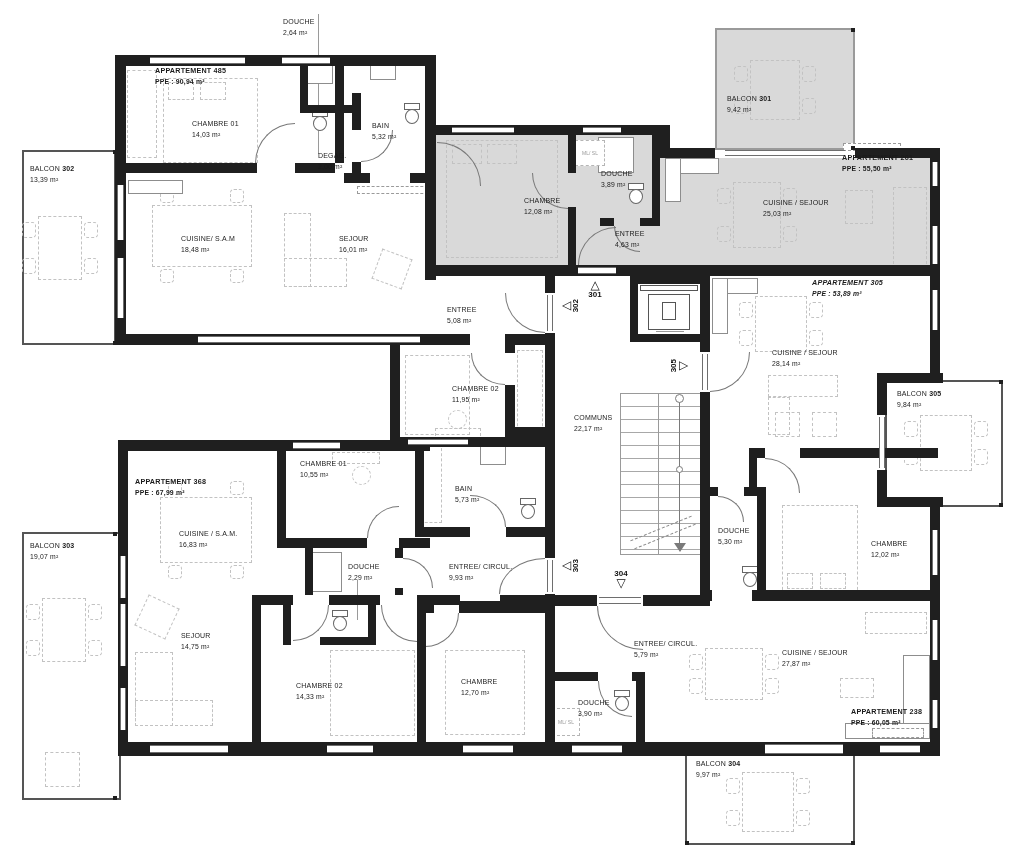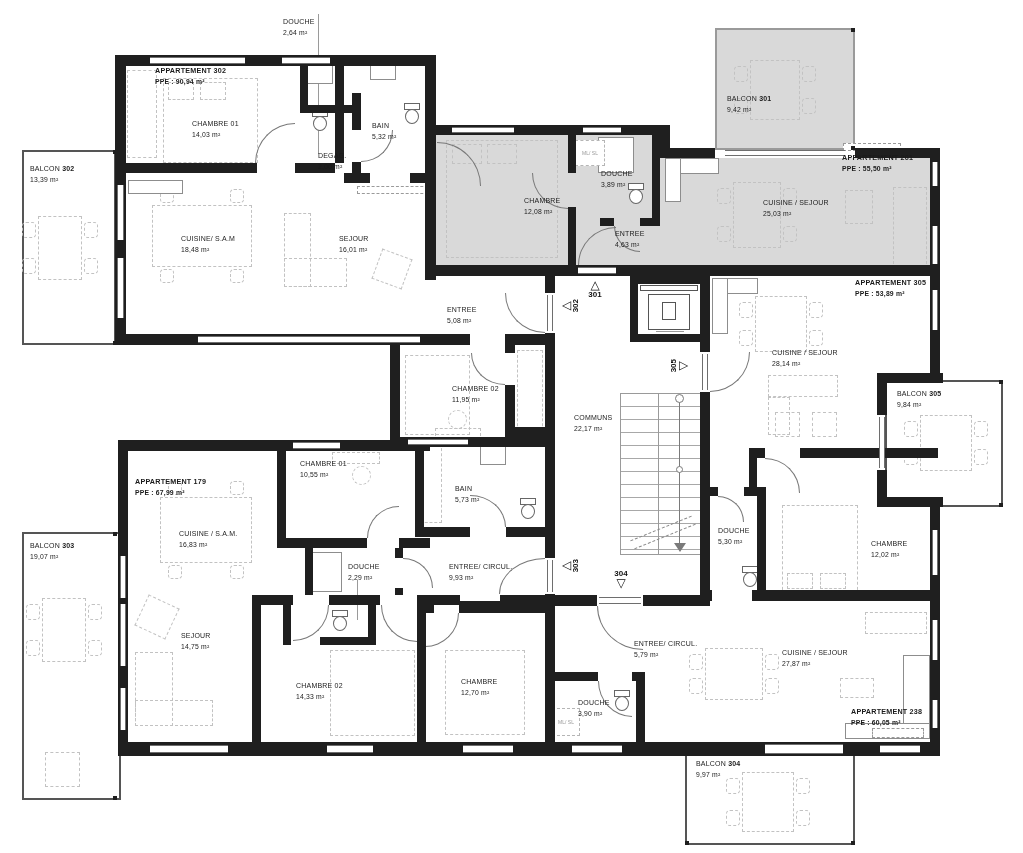--- a/index.html
+++ b/index.html
@@ -348,21 +348,21 @@
   <div id="stair-arrow"></div>
   <div class="cut" style="left:628px;top:528px;transform:rotate(-22deg);"></div>
   <div class="cut" style="left:632px;top:536px;transform:rotate(-22deg);"></div>
 
   <div class="elev" style="left:640px;top:285px;width:58px;height:6px;"></div>
   <div class="elev" style="left:648px;top:294px;width:42px;height:36px;"></div>
   <div class="elev" style="left:662px;top:302px;width:14px;height:18px;"></div>
   <div class="line" style="left:656px;top:331px;width:28px;height:1px;"></div>
 
   <div class="lbl title" style="left:155px;top:66px;">
-    <div class="l1">APPARTEMENT 302</div>
+    <div class="l1">APPARTEMENT 485</div>
     <div class="l2">PPE : 90,94 m²</div>
   </div>
   <div class="lbl" style="left:192px;top:119px;">
     <div class="l1">CHAMBRE 01</div>
       <div class="l2">14,03 m²</div>
     </div>
   <div class="lbl" style="left:372px;top:121px;">
     <div class="l1">BAIN</div>
       <div class="l2">5,32 m²</div>
     </div>
@@ -414,21 +414,21 @@
   <div class="lbl" style="left:763px;top:198px;">
     <div class="l1">CUISINE / SEJOUR</div>
       <div class="l2">25,03 m²</div>
     </div>
   <div class="lbl balc-lbl" style="left:727px;top:94px;">
     <div class="l1"><span>BALCON</span> <span class="num">301</span></div>
     <div class="l2">9,42 m²</div>
     </div>
 
   <div class="lbl title" style="left:135px;top:477px;">
-    <div class="l1">APPARTEMENT 179</div>
+    <div class="l1">APPARTEMENT 368</div>
     <div class="l2">PPE : 67,99 m²</div>
     </div>
   <div class="lbl" style="left:300px;top:459px;">
     <div class="l1">CHAMBRE 01</div>
       <div class="l2">10,55 m²</div>
     </div>
   <div class="lbl" style="left:455px;top:484px;">
     <div class="l1">BAIN</div>
       <div class="l2">5,73 m²</div>
     </div>
@@ -475,21 +475,21 @@
     </div>
   <div class="lbl" style="left:782px;top:648px;">
     <div class="l1">CUISINE / SEJOUR</div>
       <div class="l2">27,87 m²</div>
     </div>
   <div class="lbl balc-lbl" style="left:696px;top:759px;">
     <div class="l1"><span>BALCON</span> <span class="num">304</span></div>
     <div class="l2">9,97 m²</div>
     </div>
 
-  <div class="lbl title" style="left:855px;top:278px;">
+  <div class="lbl title" style="left:812px;top:278px;font-style:italic;">
     <div class="l1">APPARTEMENT 305</div>
     <div class="l2">PPE : 53,89 m²</div>
     </div>
   <div class="lbl" style="left:772px;top:348px;">
     <div class="l1">CUISINE / SEJOUR</div>
       <div class="l2">28,14 m²</div>
     </div>
   <div class="lbl" style="left:718px;top:526px;">
     <div class="l1">DOUCHE</div>
       <div class="l2">5,30 m²</div>

